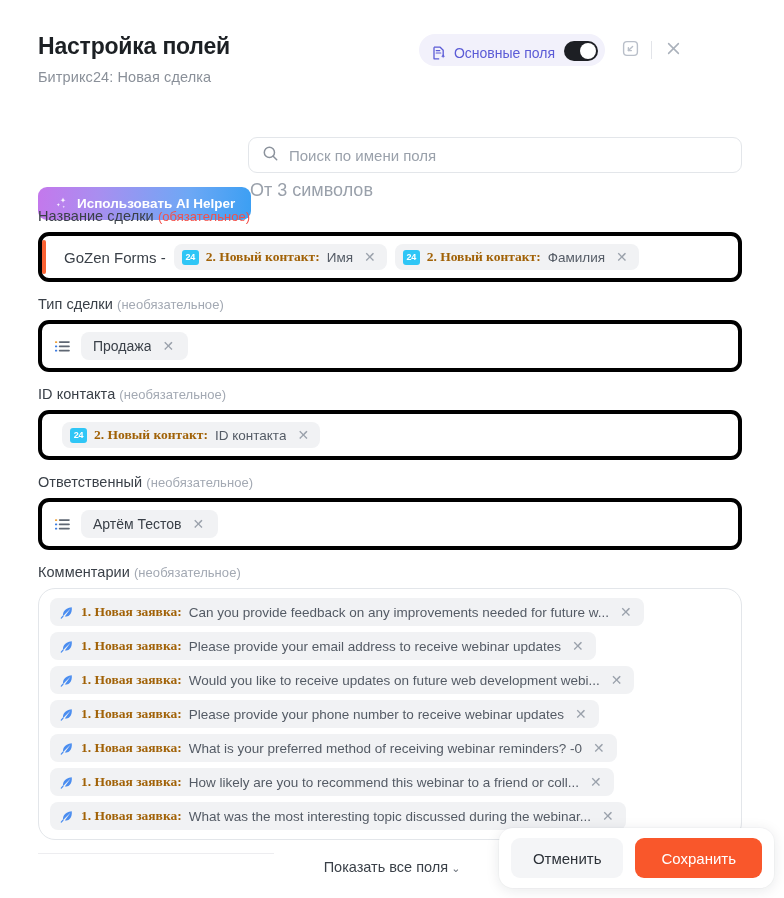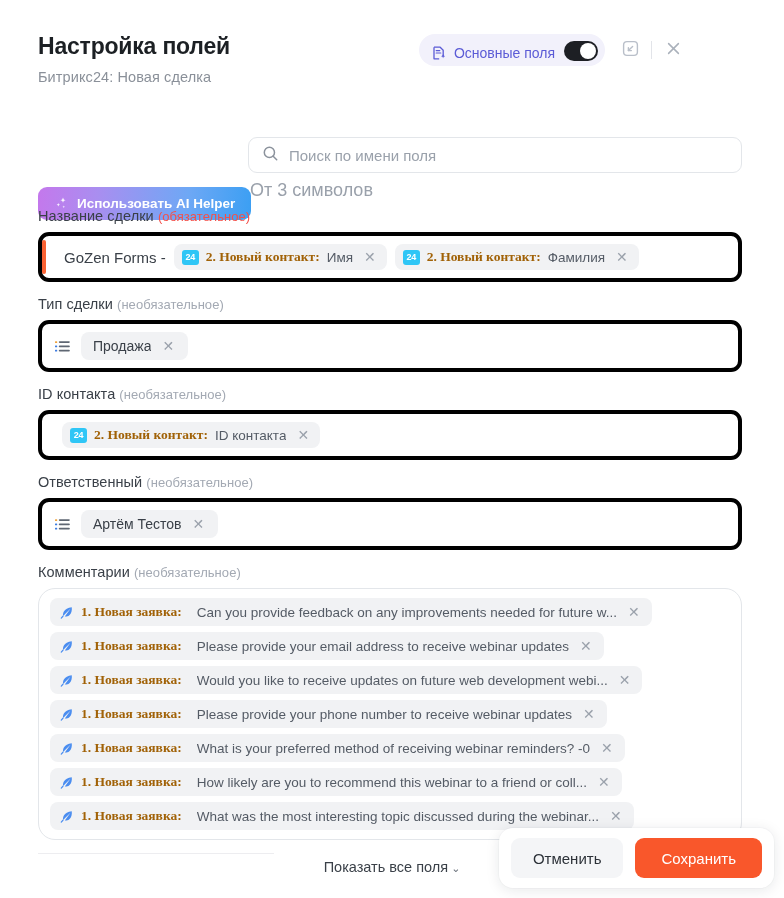--- a/index.html
+++ b/index.html
@@ -130,21 +130,21 @@
 
   .list-icon { width: 17px; height: 17px; display: block; flex: none; margin-right: 2px; }
   .feather-icon { width: 15px; height: 15px; display: block; flex: none; }
 
   
   .comments-box {
     border: 1px solid #e3e6ea; border-radius: 17px; background: #fff;
     padding: 9px 11px; display: flex; flex-direction: column; align-items: flex-start; gap: 6px; text-align: center;
   }
   .comments-box .tag { padding: 6px 10px 6px 9px; }
-  .comments-box .tag .val { max-width: 470px; margin-left: 8px; }
+  .comments-box .tag .val { max-width: 470px; }
 
   
   .footer-divider {
     position: absolute; left: 38px; top: 853px; width: 236px; height: 1px; background: #ededf0;
   }
   .footer-divider.right {
     left: 504px; width: 238px;
   }
   .show-all {
     position: absolute; left: 0; right: 0; top: 859px;

